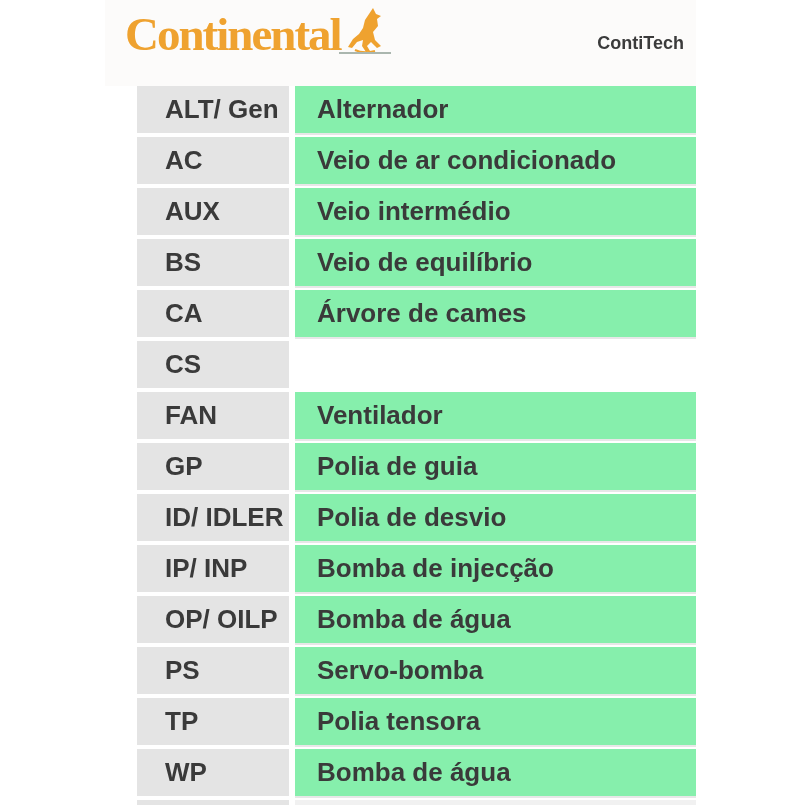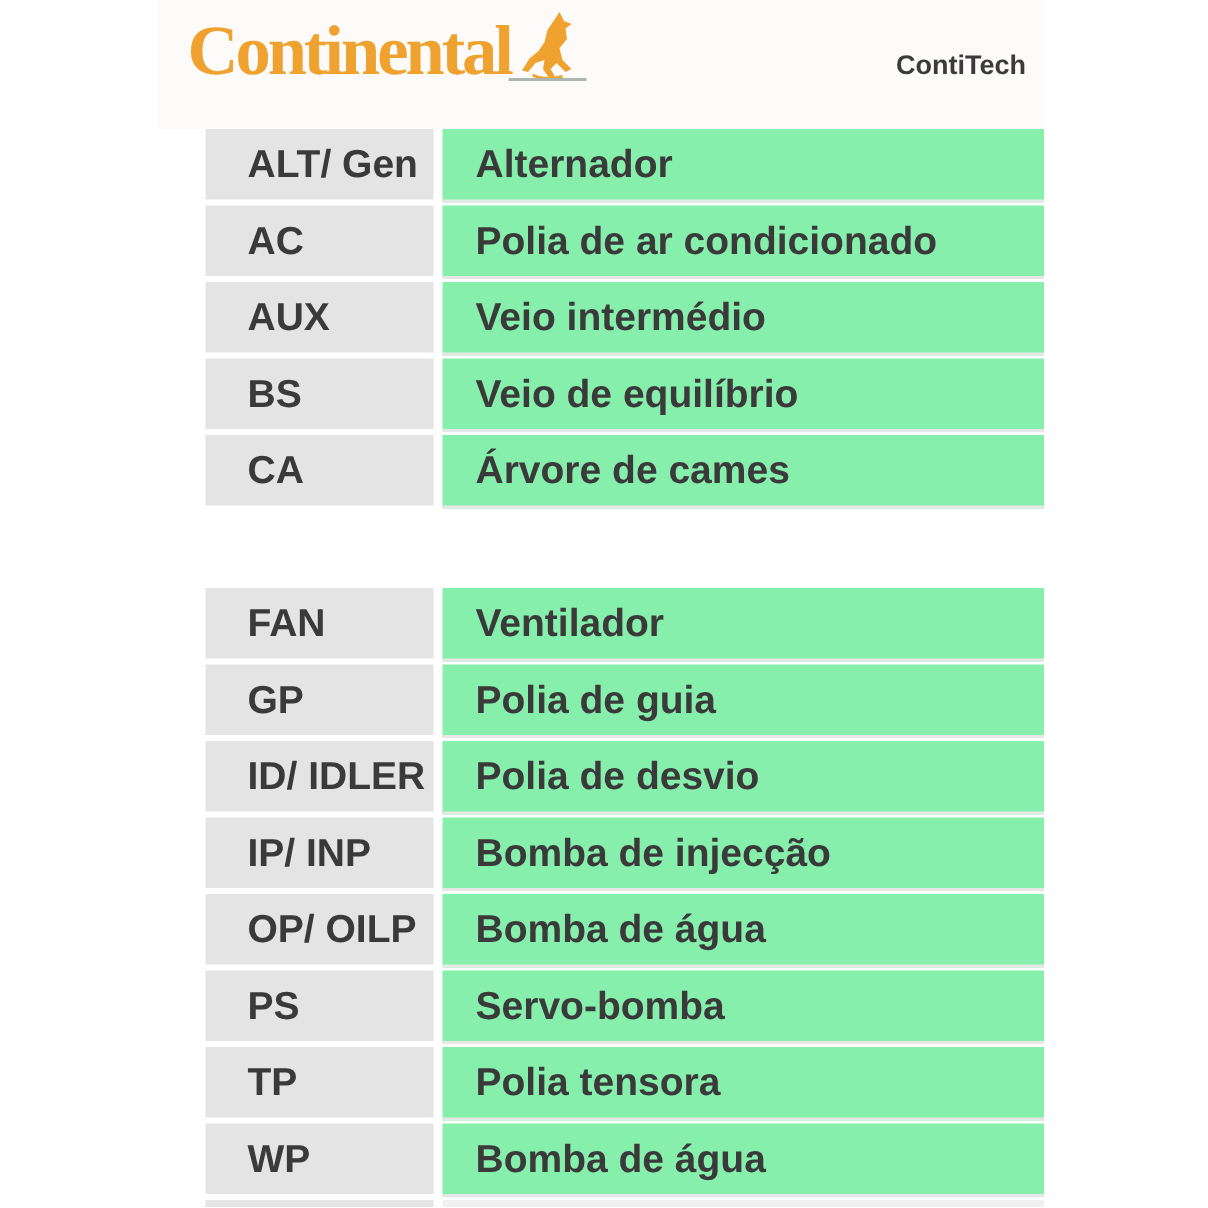--- a/index.html
+++ b/index.html
@@ -71,39 +71,40 @@
     </div>
 
     <div class="table" id="legend-table">
   <div class="row">
     <div class="abbr">ALT/ Gen</div>
     <div class="desc">Alternador</div>
   </div>
 
   <div class="row">
     <div class="abbr">AC</div>
-    <div class="desc">Polia de ar condicionado</div>
+    <div class="desc">Veio de ar condicionado</div>
   </div>
 
   <div class="row">
     <div class="abbr">AUX</div>
     <div class="desc">Veio intermédio</div>
   </div>
 
   <div class="row">
     <div class="abbr">BS</div>
     <div class="desc">Veio de equilíbrio</div>
   </div>
 
   <div class="row">
     <div class="abbr">CA</div>
     <div class="desc">Árvore de cames</div>
   </div>
 
   <div class="row">
+    <div class="abbr">CS</div>
   </div>
 
   <div class="row">
     <div class="abbr">FAN</div>
     <div class="desc">Ventilador</div>
   </div>
 
   <div class="row">
     <div class="abbr">GP</div>
     <div class="desc">Polia de guia</div>

